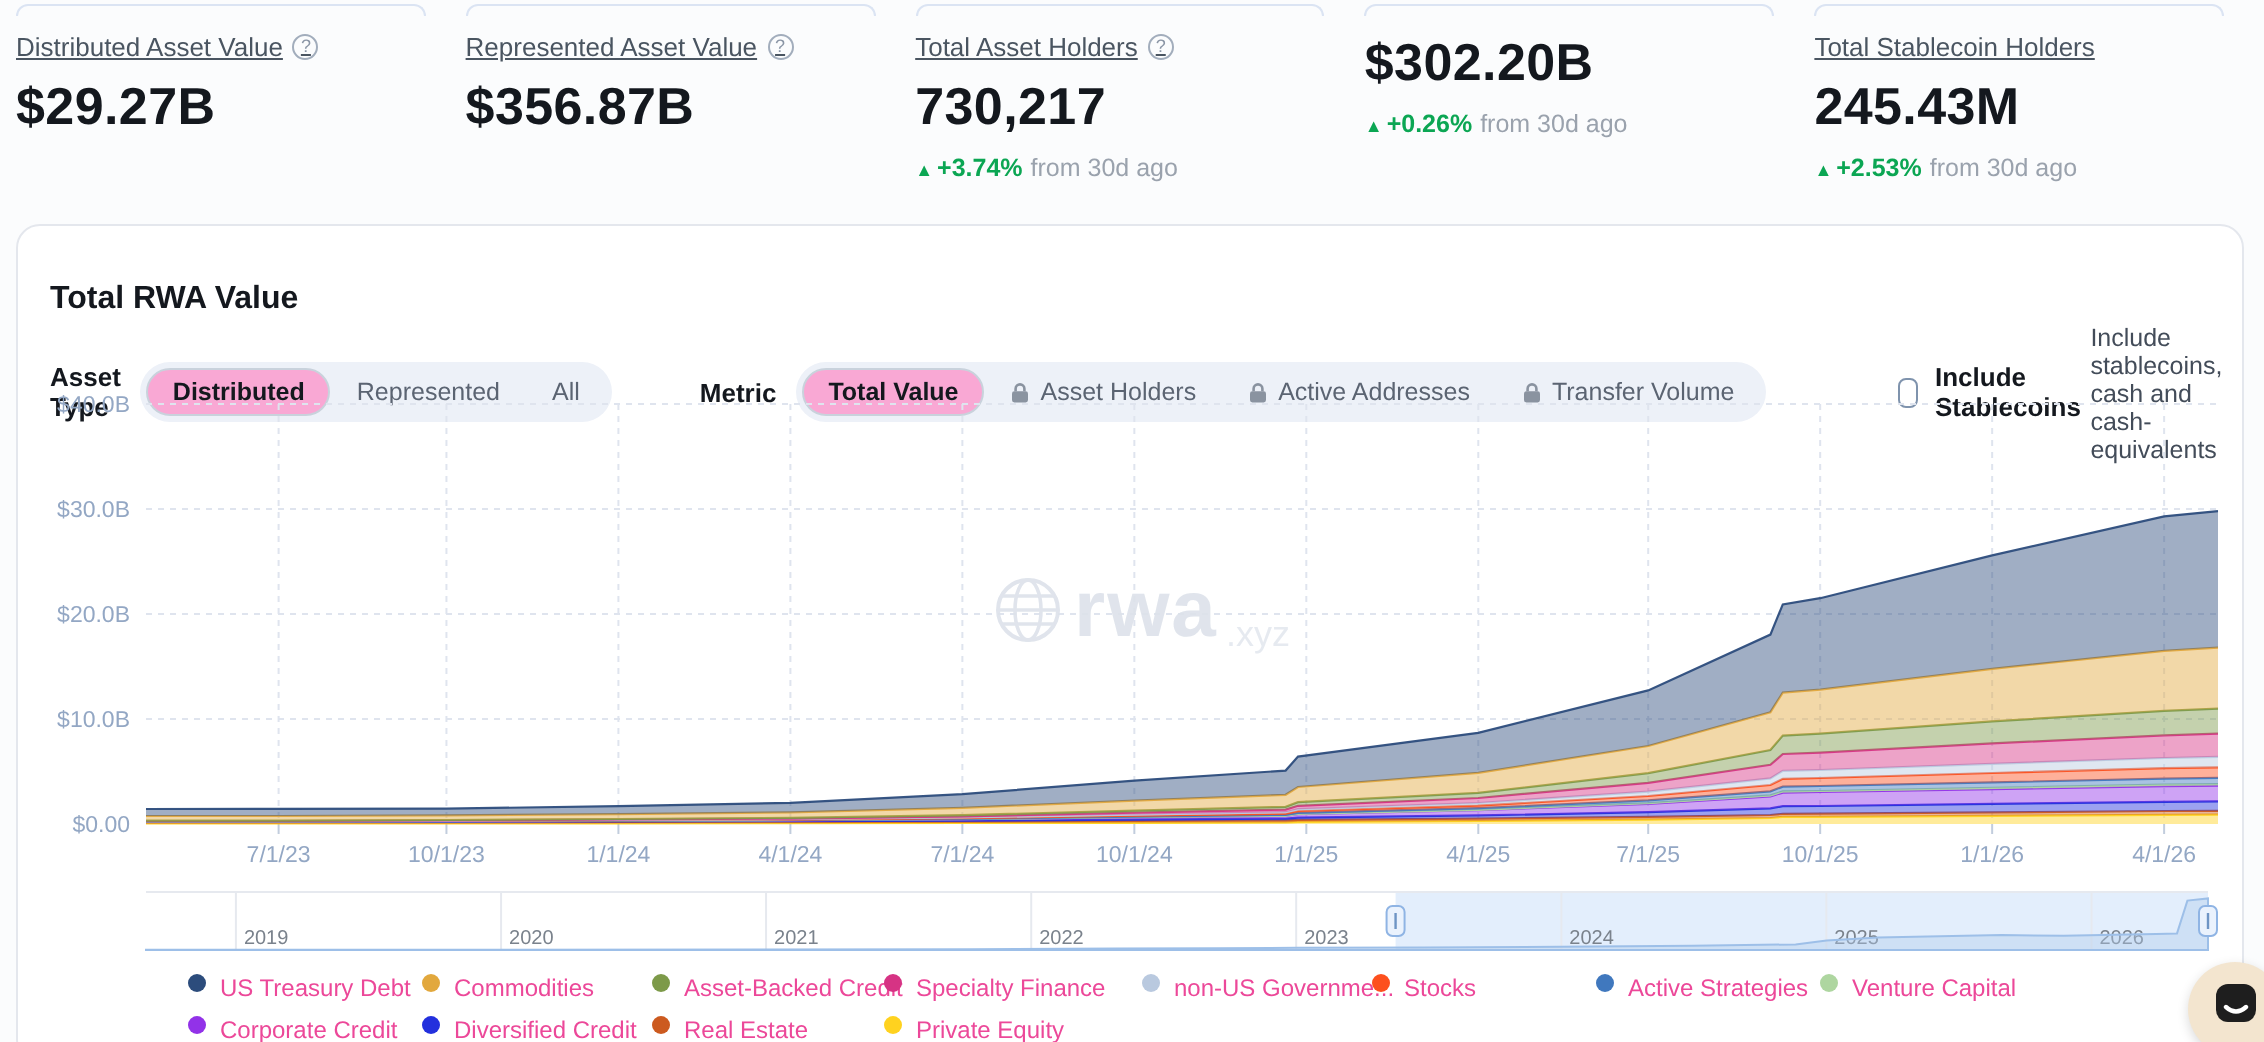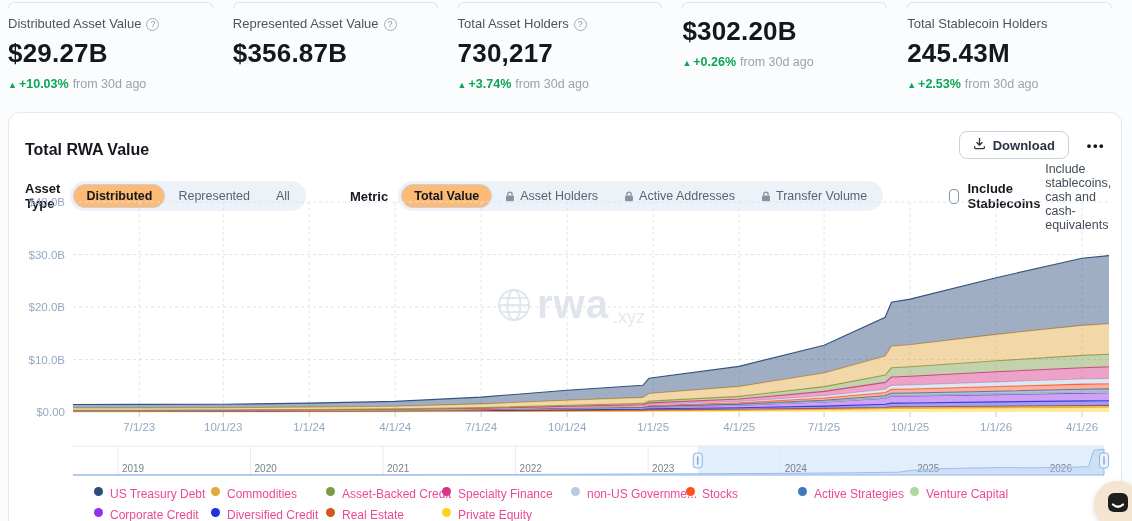--- a/index.html
+++ b/index.html
@@ -4,21 +4,21 @@
 <style>
   * { box-sizing: border-box; margin: 0; padding: 0; }
   html,body { width:1132px; height:521px; overflow:hidden; background:#fbfcfd;
     font-family:"Liberation Sans", sans-serif; color:#1b2430; }
 
   
   .stats-row { position:absolute; left:8px; top:0; width:1124px; display:flex; }
   .stat { width:226px; padding:2px 20px 0 0; }
   .stat-topline { height:6px; border:1px solid #dbe4f3; border-bottom:none;
     border-radius:8px 8px 0 0; margin-bottom:8px; }
-  .stat-label { font-size:13px; color:#4a5561; display:flex; align-items:flex-end; gap:5px; }
+  .stat-label { font-size:13px; color:#4a5561; display:flex; align-items:center; gap:5px;text-decoration:underline; }
   .info-icon { width:13px; height:13px; border:1px solid #a2adbc; border-radius:50%;
     font-size:9px; line-height:11px; text-align:center; color:#8a95a5; display:inline-block; }
   .stat-value { font-size:26px; font-weight:600; color:#14181e; margin-top:7px; letter-spacing:.2px; }
   .stat-delta { margin-top:8px; font-size:12.5px; color:#9aa2ad; }
   .tri { font-size:9px; margin-right:2px; }
   .tri.up, .pct.up { color:#0ba653; }
   .tri.down, .pct.down { color:#e5342e; }
   .pct { font-weight:600; margin-right:4px; }
 
   
@@ -34,21 +34,21 @@
   .menu-btn { font-size:13px; font-weight:700; color:#14181e; letter-spacing:1.5px;
     background:none; border:none; cursor:pointer; padding:4px 2px; }
 
   .controls { position:absolute; top:47px; left:16px; right:16px; height:36px;
     display:flex; align-items:center;margin-top:18px; }
   .ctl-label { font-size:13px; font-weight:700; color:#14181e; margin-right:10px; }
   .seg { display:flex; align-items:center; background:#edf1f8; border-radius:999px; padding:3px; }
   .seg-item { font-size:12.5px; color:#5b6472; padding:4px 12px; border-radius:999px;
     display:flex; align-items:center; gap:5px; white-space:nowrap; cursor:pointer;
     border:1px solid transparent; }
-  .seg-item.selected { background:#fdba74; border-color:#c9d2dc; font-weight:600; color:#14181e; }
+  .seg-item.selected { background:#f9a8d4; border-color:#c9d2dc; font-weight:600; color:#14181e; }
   .v-div { width:1px; height:34px; background:#e4e8ee; margin:0 22px; }
   .lock-icon { display:inline-flex; }
   .stable-box { display:flex; flex-direction:row; margin-left:22px; }
   .stable-top { display:flex; align-items:center; gap:8px; }
   .checkbox { width:15px; height:15px; border:1.5px solid #7f93ad; border-radius:4px;
     background:#fff; cursor:pointer; }
   .stable-label { font-size:13px; font-weight:600; color:#14181e; }
   .stable-desc { font-size:12.5px; color:#434c59; margin-top:2px; }
 
   .chart-svg { position:absolute; left:0; top:80px; }
@@ -73,21 +73,20 @@
 <body>
 
 <div class="stats-row">
     <div class="stat">
       <div class="stat-topline"></div>
       <div class="stat-label">
         <span>Distributed Asset Value</span>
         <span class="info-icon">?</span>
       </div>
       <div class="stat-value">$29.27B</div>
-      <div class="stat-delta"><span class="tri up">▲</span><span class="pct up">+10.03%</span><span>from 30d ago</span></div>
     </div>
     <div class="stat">
       <div class="stat-topline"></div>
       <div class="stat-label">
         <span>Represented Asset Value</span>
         <span class="info-icon">?</span>
       </div>
       <div class="stat-value">$356.87B</div>
     </div>
     <div class="stat">
@@ -110,32 +109,20 @@
         <span>Total Stablecoin Holders</span>
       </div>
       <div class="stat-value">245.43M</div>
       <div class="stat-delta"><span class="tri up">▲</span><span class="pct up">+2.53%</span><span>from 30d ago</span></div>
     </div>
   </div>
 
 <div class="card">
   <div class="card-header">
     <span class="card-title">Total RWA Value</span>
-    <div class="header-actions">
-      <button class="download-btn">
-        <span class="dl-icon">
-          <svg width="13" height="13" viewBox="0 0 14 14" fill="none">
-            <path d="M7 1.5v7M4.2 6l2.8 2.8L9.8 6" stroke="#2a3340" stroke-width="1.4" stroke-linecap="round" stroke-linejoin="round"></path>
-            <path d="M1.8 10.5v1.2c0 .5.4.8.9.8h8.6c.5 0 .9-.3.9-.8v-1.2" stroke="#2a3340" stroke-width="1.4" stroke-linecap="round"></path>
-          </svg>
-        </span>
-        <span>Download</span>
-      </button>
-      <button class="menu-btn">•••</button>
-    </div>
   </div>
 
   <div class="controls">
     <span class="ctl-label">Asset Type</span>
     <div class="seg" id="asset-type-seg">
         <div class="seg-item selected">
           <span>Distributed</span>
         </div>
         <div class="seg-item">
           <span>Represented</span>

